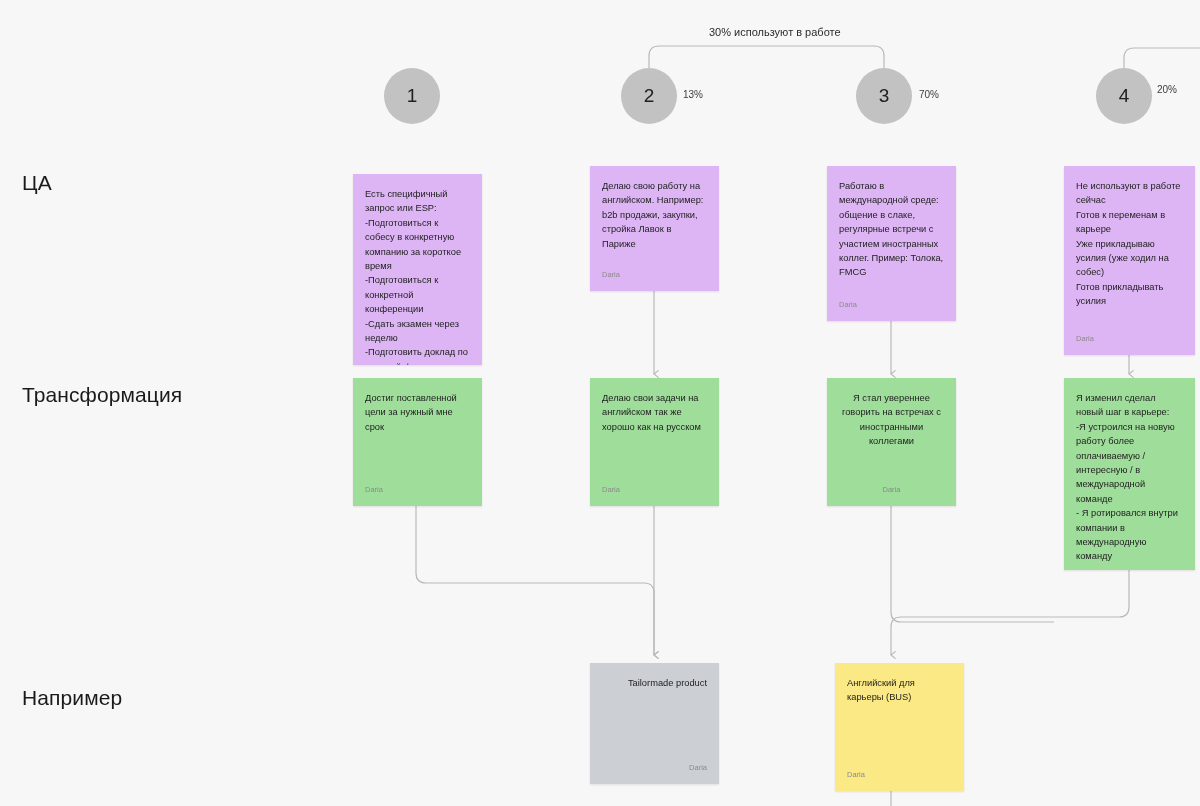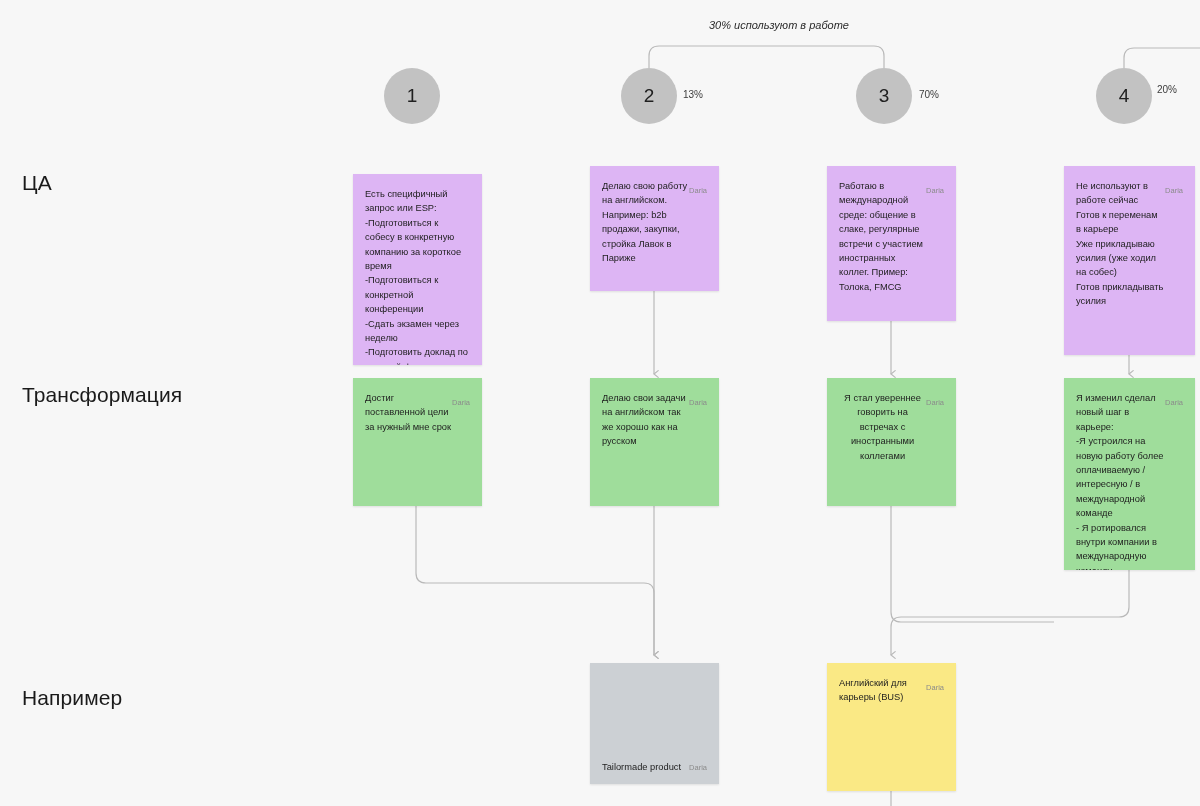--- a/index.html
+++ b/index.html
@@ -68,49 +68,48 @@
     white-space: nowrap;
   }
 
   
   .top-note {
     position: absolute;
     font-size: 11px;
     color: #2b2b2b;
     white-space: nowrap;
     left: 709px;
-    top: 19px;
-    font-style: italic;
+    top: 26px;
   }
 
   
   .card {
     position: absolute;
     padding: 13px 12px 10px 12px;
     font-size: 9.3px;
     line-height: 1.55;
     color: #1d1d1d;
     display: flex;
-    flex-direction: row;
+    flex-direction: column;
     overflow: hidden;
     box-shadow: 0 1px 2px rgba(0,0,0,0.10);
   }
   .card-text {
     white-space: pre-line;
     flex: 1 1 auto;
   }
   .card-author {
     font-size: 7.5px;
     color: #8b8b8b;
     margin-top: 6px;
     flex: 0 0 auto;
   }
   .card.purple { background: #ddb5f4; }
   .card.green  { background: #9fdd9b; }
-  .card.yellow { background: #fae985; }
+  .card.yellow { background: #fae985; margin-left: 8px; }
   .card.grey   { background: #ccd0d4; }
 </style>
 </head>
 <body>
 
 <div id="board">
 
   <svg id="connectors" viewBox="0 0 1200 806" width="1200" height="806" fill="none">
     <defs>
       <marker id="arrowhead" markerWidth="9" markerHeight="9" refX="4.2" refY="7.4" orient="auto" markerUnits="userSpaceOnUse">

